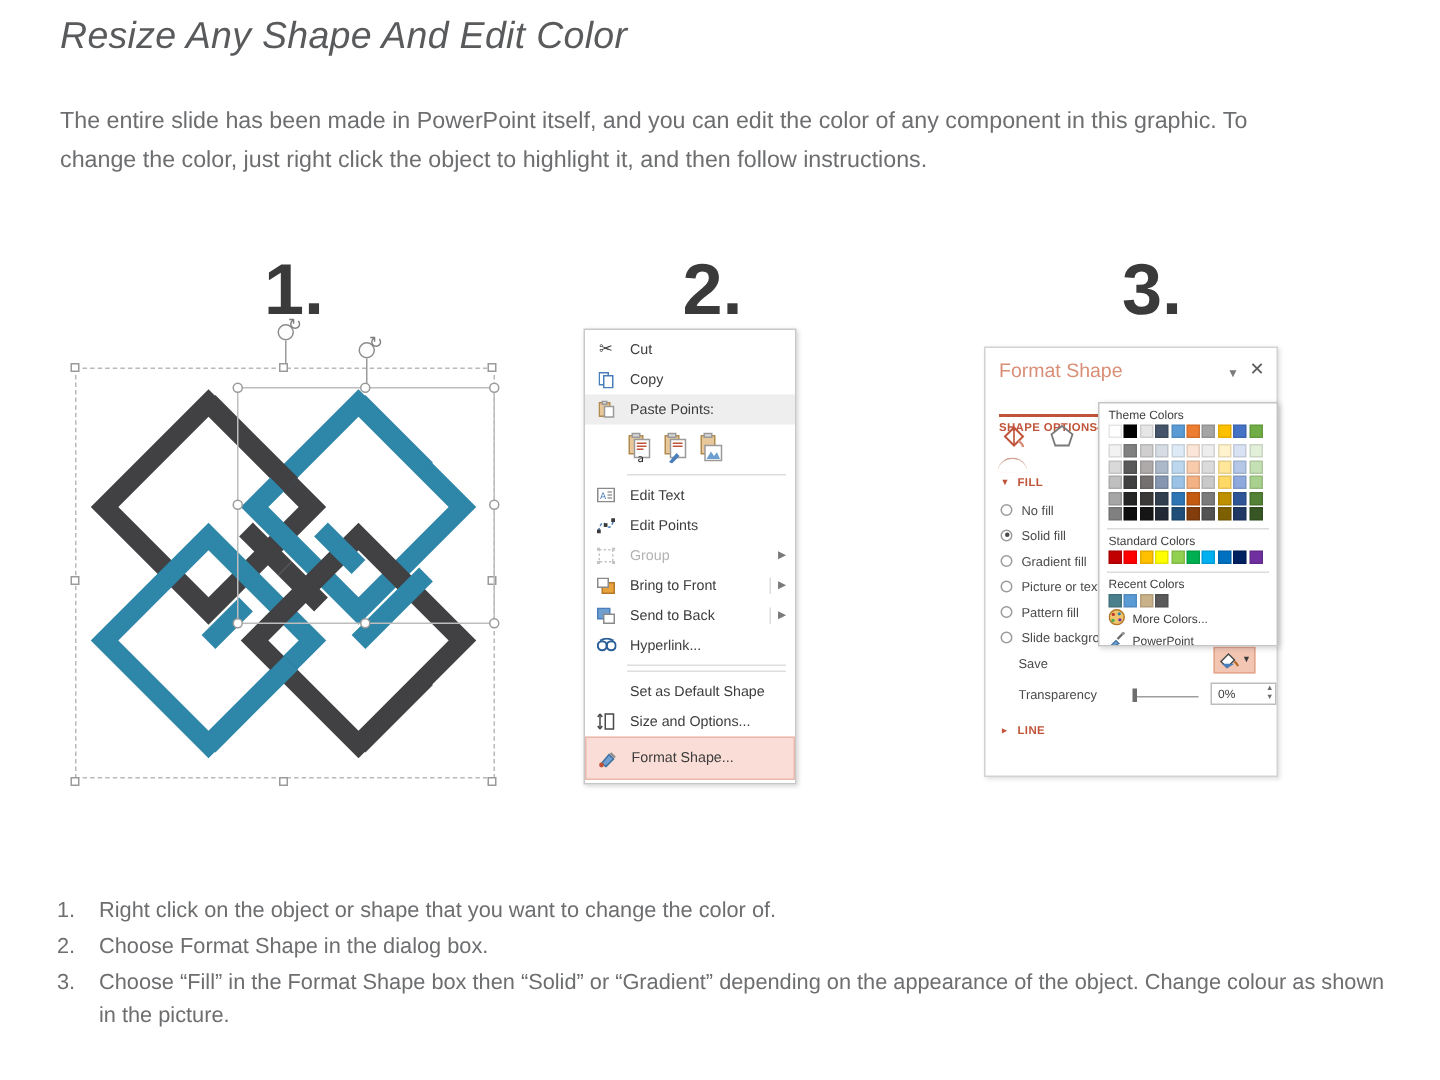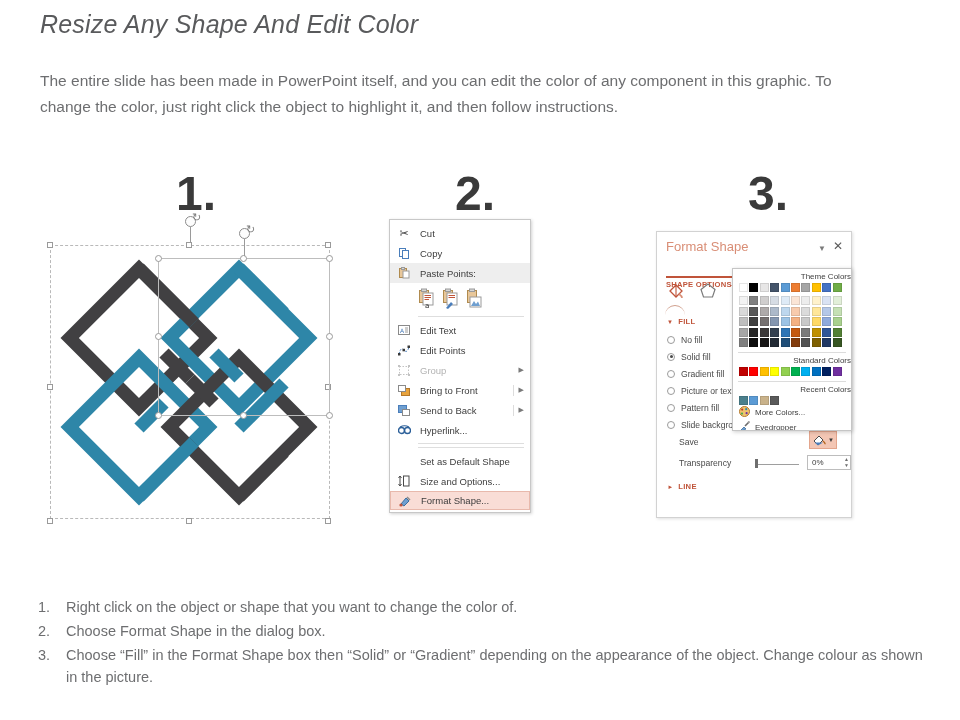--- a/index.html
+++ b/index.html
@@ -71,21 +71,21 @@
     box-shadow:1px 1px 3px rgba(0,0,0,.18);
     font-size:9.5px; color:#3c3c3c;
     padding:3px 0 2px 0;
   }
   .cm-item {
     position:relative; height:20px; display:flex; align-items:center;
     padding-left:30px; white-space:nowrap;
   }
   .cm-item.disabled { color:#b3b3b3; }
   .cm-item.highlight { background:#eeeeee; }
-  .cm-item.selected { background:#f9ddd6; border:1px solid #e8b9ac; height:19px; }
+  .cm-item.selected { background:#f9ddd6; border:1px solid #e8b9ac; height:29px; }
   .cm-ico {
     position:absolute; left:6px; top:50%; transform:translateY(-50%);
     width:16px; height:14px; display:flex; align-items:center; justify-content:center;
     font-size:11px; line-height:1;
   }
   .cm-sep { height:1px; background:#dedede; margin:3px 6px 3px 28px; }
   .cm-arrow { position:absolute; right:6px; font-size:7px; color:#7a7a7a; }
   .cm-bar { position:absolute; right:16px; width:1px; height:11px; background:#dcdcdc; }
   #paste-row { height:30px; display:flex; align-items:center; padding-left:28px; gap:7px; }
   .paste-ico { width:17px; height:21px; position:relative; }
@@ -147,21 +147,21 @@
       justify-content:center; height:13px; font-size:5px; color:#6d6d6d; line-height:1.1; }
   #line-section { position:absolute; left:10px; top:250px; }
 
   
   #color-picker {
     position:absolute; left:732px; top:268px; width:120px; height:163px;
     background:#ffffff; border:1px solid #c5c5c5;
     box-shadow:1px 1px 4px rgba(0,0,0,.2);
     overflow:hidden;
   }
-  .cp-head { font-size:8px; color:#3d3d3d; padding:3px 0 2px 6px; font-weight:400;text-align:right; }
+  .cp-head { font-size:8px; color:#3d3d3d; padding:3px 0 2px 6px; font-weight:400; }
   .cp-grid { display:flex; gap:1.4px; padding:0 0 0 6px; }
   .cp-col { display:flex; flex-direction:column; gap:1.4px; }
   .cp-cell { width:9px; height:9px; border:1px solid rgba(0,0,0,.10); }
   .cp-theme-top { margin-bottom:3px; }
   .cp-divider { height:1px; background:#dcdcdc; margin:5px 5px 0 5px; }
   #cp-std-grid { display:flex; gap:1.4px; padding:0 0 0 6px; }
   #cp-recent-grid { display:flex; gap:1.4px; padding:0 0 0 6px; }
   .cp-action { display:flex; align-items:center; gap:5px; font-size:8px; color:#3d3d3d; height:15px; padding-left:6px; }
 
   
@@ -620,21 +620,21 @@
     <span>More Colors...</span>
   </div>
   <div class="cp-action">
     <span>
       <svg width="11" height="11" viewBox="0 0 11 11">
           <path d="M1 10 L5 6 L7 8 L3 10 Z" fill="#6f9fd0" stroke="#3b6fa0" stroke-width="0.8"></path>
           <path d="M6 5 L9.5 1.5" stroke="#6a6a6a" stroke-width="1.6"></path>
           <circle cx="9.8" cy="1.2" r="1.1" fill="#9a9a9a"></circle>
         </svg>
     </span>
-    <span>Eyedropper</span>
+    <span>PowerPoint</span>
   </div>
 </div>
 
 <div id="steps-list">
   <div class="step-row">
     <span class="step-idx">1.</span>
     <span class="step-txt">Right click on the object or shape that you want to change the color of.</span>
   </div>
   <div class="step-row">
     <span class="step-idx">2.</span>

